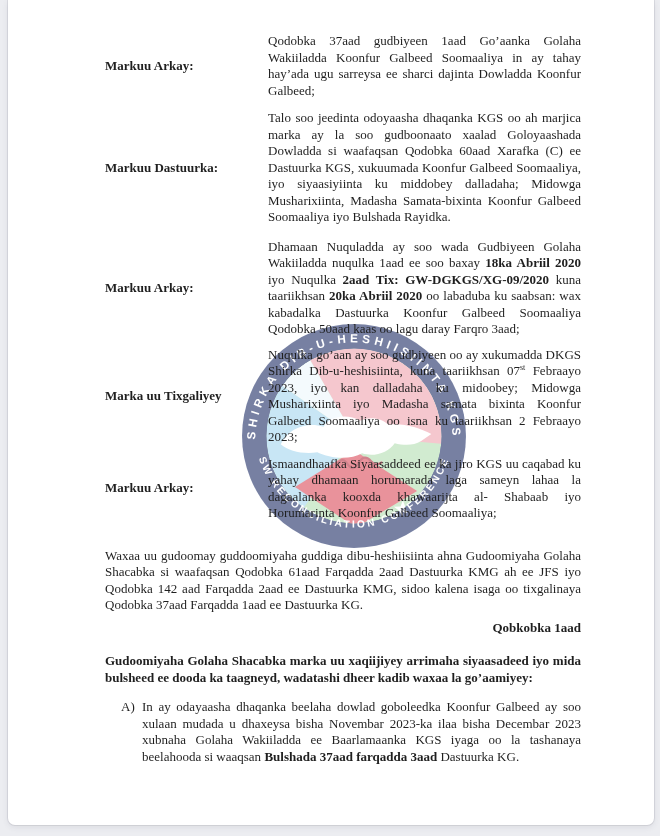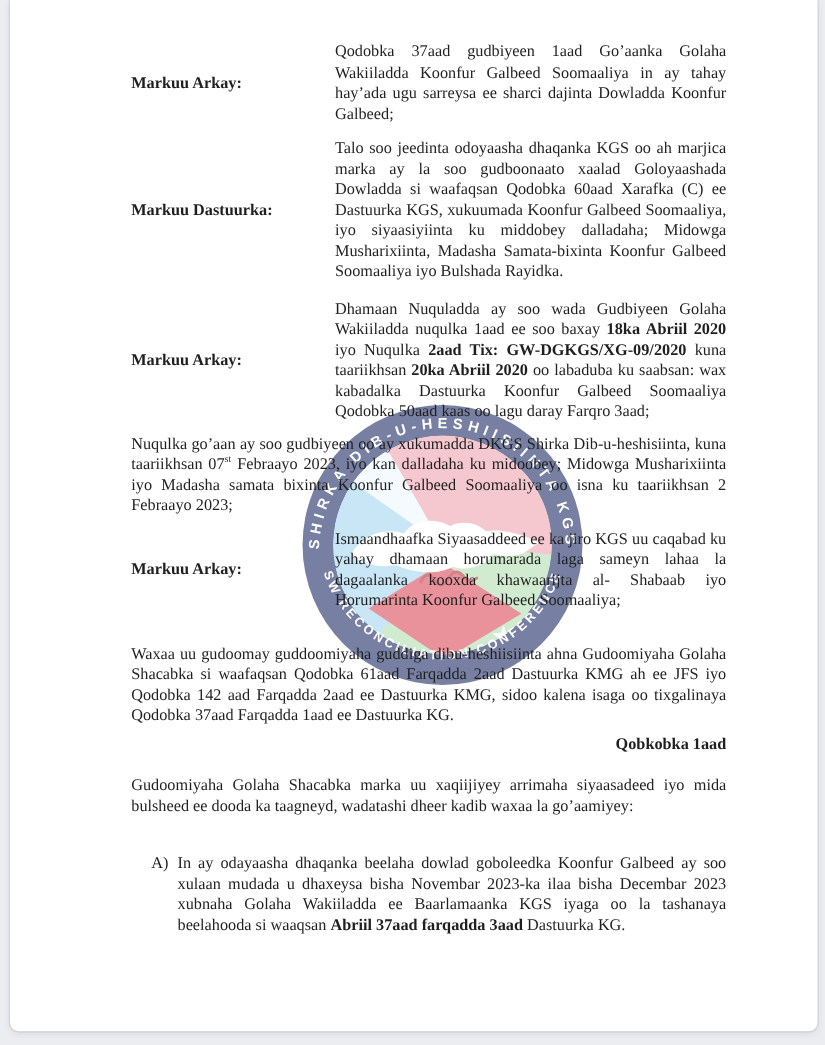--- a/index.html
+++ b/index.html
@@ -27,21 +27,21 @@
   .clause{display:flex;align-items:center;gap:20px;}
   .clause .lbl{flex:0 0 143px;font-weight:700;}
   .clause .bod{flex:1 1 auto;text-align:justify;}
   .b{font-weight:700;}
   sup{font-size:0.62em;line-height:0;}
   .m-s1{margin-bottom:11px}.m-s2{margin-bottom:13px}.m-s3{margin-bottom:9px}
   .m-s4{margin-bottom:10px}.m-s5{margin-bottom:26px}
   .para{text-align:justify;}
   .closing{margin-bottom:6px;}
   .heading{text-align:right;font-weight:700;margin-bottom:17px;}
-  .intro{margin-bottom:29px;}
+  .intro{margin-bottom:13px;font-weight:bold;}
   .decision{position:relative;padding-left:37px;text-align:justify;}
   .decision .marker{position:absolute;left:16px;top:0;}
 </style>
 </head>
 <body>
 
 <div class="page">
 
   <svg class="watermark" viewBox="0 0 224 224" xmlns="http://www.w3.org/2000/svg">
     <defs>
@@ -81,33 +81,34 @@
       <div class="lbl">Markuu Dastuurka:</div>
       <div class="bod"><span>Talo soo jeedinta odoyaasha dhaqanka KGS oo ah marjica marka ay la soo gudboonaato xaalad Goloyaashada Dowladda si waafaqsan Qodobka 60aad Xarafka (C) ee Dastuurka KGS, xukuumada Koonfur Galbeed Soomaaliya, iyo siyaasiyiinta ku middobey dalladaha; Midowga Musharixiinta, Madasha Samata-bixinta Koonfur Galbeed Soomaaliya iyo Bulshada Rayidka.</span></div>
     </div>
 
     <div class="clause m-s3">
       <div class="lbl">Markuu Arkay:</div>
       <div class="bod"><span>Dhamaan Nuquladda ay soo wada Gudbiyeen Golaha Wakiiladda nuqulka 1aad ee soo baxay </span><span class="b">18ka Abriil 2020</span><span> iyo Nuqulka </span><span class="b">2aad Tix: GW-DGKGS/XG-09/2020</span><span> kuna taariikhsan </span><span class="b">20ka Abriil 2020</span><span> oo labaduba ku saabsan: wax kabadalka Dastuurka Koonfur Galbeed Soomaaliya Qodobka 50aad kaas oo lagu daray Farqro 3aad;</span></div>
     </div>
 
     <div class="clause m-s4">
+      <div class="lbl">Marka uu Tixgaliyey</div>
       <div class="bod"><span>Nuqulka go’aan ay soo gudbiyeen oo ay xukumadda DKGS Shirka Dib-u-heshisiinta, kuna taariikhsan 07</span><sup>st</sup><span> Febraayo 2023, iyo kan dalladaha ku midoobey; Midowga Musharixiinta iyo Madasha samata bixinta Koonfur Galbeed Soomaaliya oo isna ku taariikhsan 2 Febraayo 2023;</span></div>
     </div>
 
     <div class="clause m-s5">
       <div class="lbl">Markuu Arkay:</div>
       <div class="bod"><span>Ismaandhaafka Siyaasaddeed ee ka jiro KGS uu caqabad ku yahay dhamaan horumarada laga sameyn lahaa la dagaalanka kooxda khawaarijta al- Shabaab iyo Horumarinta Koonfur Galbeed Soomaaliya;</span></div>
     </div>
 
     <div class="para closing">Waxaa uu gudoomay guddoomiyaha guddiga dibu-heshiisiinta ahna Gudoomiyaha Golaha Shacabka si waafaqsan Qodobka 61aad Farqadda 2aad Dastuurka KMG ah ee JFS iyo Qodobka 142 aad Farqadda 2aad ee Dastuurka KMG, sidoo kalena isaga oo tixgalinaya Qodobka 37aad Farqadda 1aad ee Dastuurka KG.</div>
 
     <div class="heading">Qobkobka 1aad</div>
 
     <div class="para intro">Gudoomiyaha Golaha Shacabka marka uu xaqiijiyey arrimaha siyaasadeed iyo mida bulsheed ee dooda ka taagneyd, wadatashi dheer kadib waxaa la go’aamiyey:</div>
 
     <div class="decision">
       <span class="marker">A)</span>
-      <span><span>In ay odayaasha dhaqanka beelaha dowlad goboleedka Koonfur Galbeed ay soo xulaan mudada u dhaxeysa bisha Novembar 2023-ka ilaa bisha Decembar 2023 xubnaha Golaha Wakiiladda ee Baarlamaanka KGS iyaga oo la tashanaya beelahooda si waaqsan </span><span class="b">Abriil 37aad farqadda 3aad</span><span> Dastuurka KG.</span></span>
+      <span><span>In ay odayaasha dhaqanka beelaha dowlad goboleedka Koonfur Galbeed ay soo xulaan mudada u dhaxeysa bisha Novembar 2023-ka ilaa bisha Decembar 2023 xubnaha Golaha Wakiiladda ee Baarlamaanka KGS iyaga oo la tashanaya beelahooda si waaqsan </span><span class="b">Bulshada 37aad farqadda 3aad</span><span> Dastuurka KG.</span></span>
     </div>
 
   </div>
 </div>
 
 </body></html>

